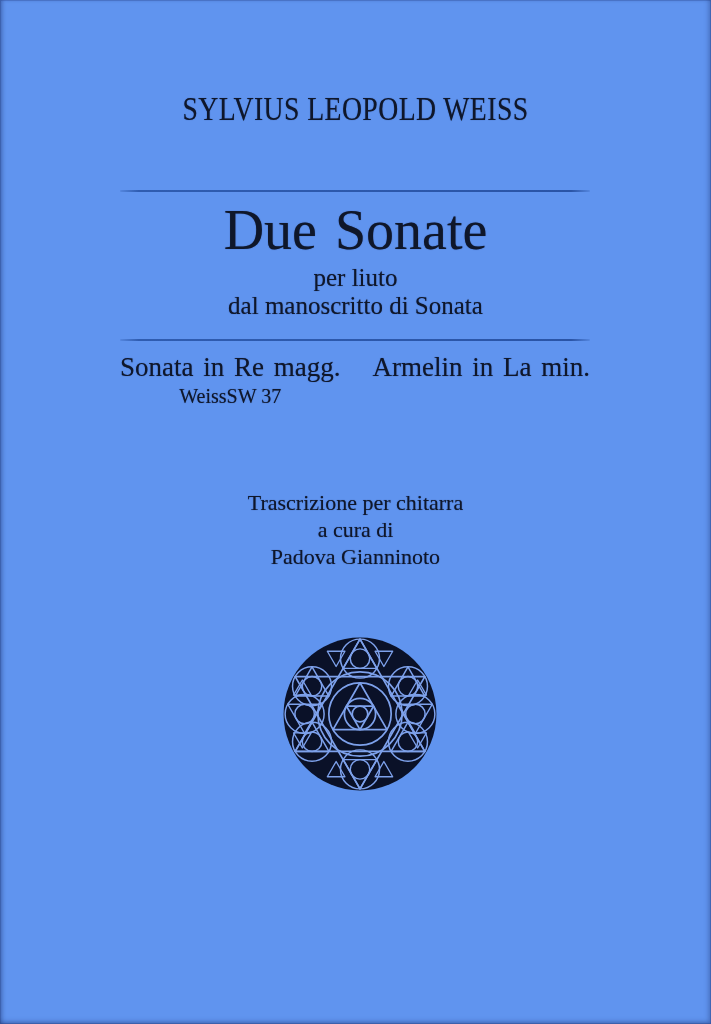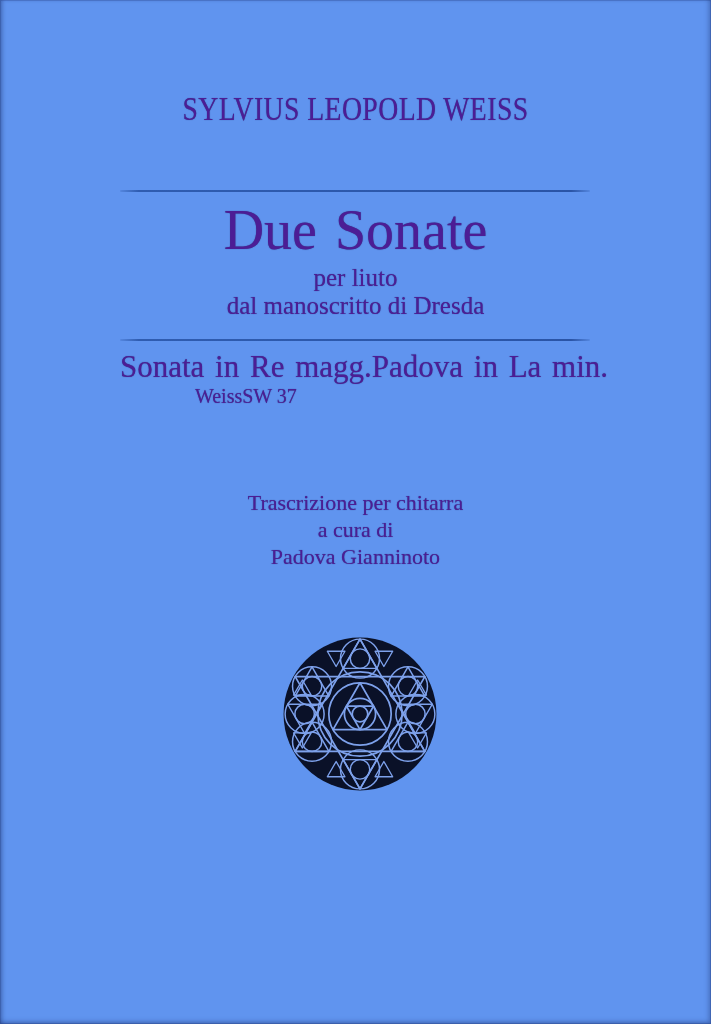--- a/index.html
+++ b/index.html
@@ -3,21 +3,21 @@
 <meta charset="utf-8">
 <style>
   html, body { margin: 0; padding: 0; background: #30406e; }
   .cover {
     position: relative;
     width: 711px;
     height: 1024px;
     margin: 0 auto;
     background: #6094ef;
     font-family: "Liberation Serif", serif;
-    color: #4c1d95;
+    color: #0f172a;
     overflow: hidden;
     box-shadow: inset 3px 0 4px -1px rgba(25,45,105,.45),
                 inset -3px -3px 5px -1px rgba(25,45,105,.40),
                 inset 0 0 0 1px rgba(40,65,140,.25);
   }
   .txt { text-shadow: 0 0 1px rgba(24,38,86,.65); }
 
   .author {
     position: absolute; top: 93px; left: 0; right: 0;
     text-align: center;
@@ -48,21 +48,21 @@
     position: absolute; top: 264px; left: 0; right: 0;
     text-align: center;
     font-size: 25px; line-height: 28px;
   }
 
   .works {
     position: absolute; top: 352px; left: 120px; width: 470px;
     display: flex; justify-content: space-between;
   }
   .work { text-align: center; }
-  .work-title { font-size: 31px; line-height: 30px; word-spacing: 3px; white-space: nowrap; }
+  .work-title { font-size: 27px; line-height: 30px; word-spacing: 3px; white-space: nowrap; }
   .work-catalog { font-size: 20px; line-height: 24px; margin-top: 2px; }
 
   .transcription {
     position: absolute; top: 489px; left: 0; right: 0;
     text-align: center;
     font-size: 22px; line-height: 27px;
   }
 
   .logo {
     position: absolute; left: 282px; top: 636px;
@@ -83,32 +83,32 @@
 <div class="cover">
 
   <div class="author txt">SYLVIUS LEOPOLD WEISS</div>
 
   <div class="rule rule-top"></div>
 
   <div class="main-title txt">Due Sonate</div>
 
   <div class="subtitle txt">
     <div>per liuto</div>
-    <div>dal manoscritto di Dresda</div>
+    <div>dal manoscritto di Sonata</div>
   </div>
 
   <div class="rule rule-mid"></div>
 
   <div class="works">
     <div class="work">
       <div class="work-title txt">Sonata in Re magg.</div>
       <div class="work-catalog txt">WeissSW 37</div>
     </div>
     <div class="work">
-      <div class="work-title txt">Padova in La min.</div>
+      <div class="work-title txt">Armelin in La min.</div>
     </div>
   </div>
 
   <div class="transcription txt">
     <div>Trascrizione per chitarra</div>
     <div>a cura di</div>
     <div>Padova Gianninoto</div>
   </div>
 
   <svg class="logo" viewBox="0 0 200 200" xmlns="http://www.w3.org/2000/svg">

